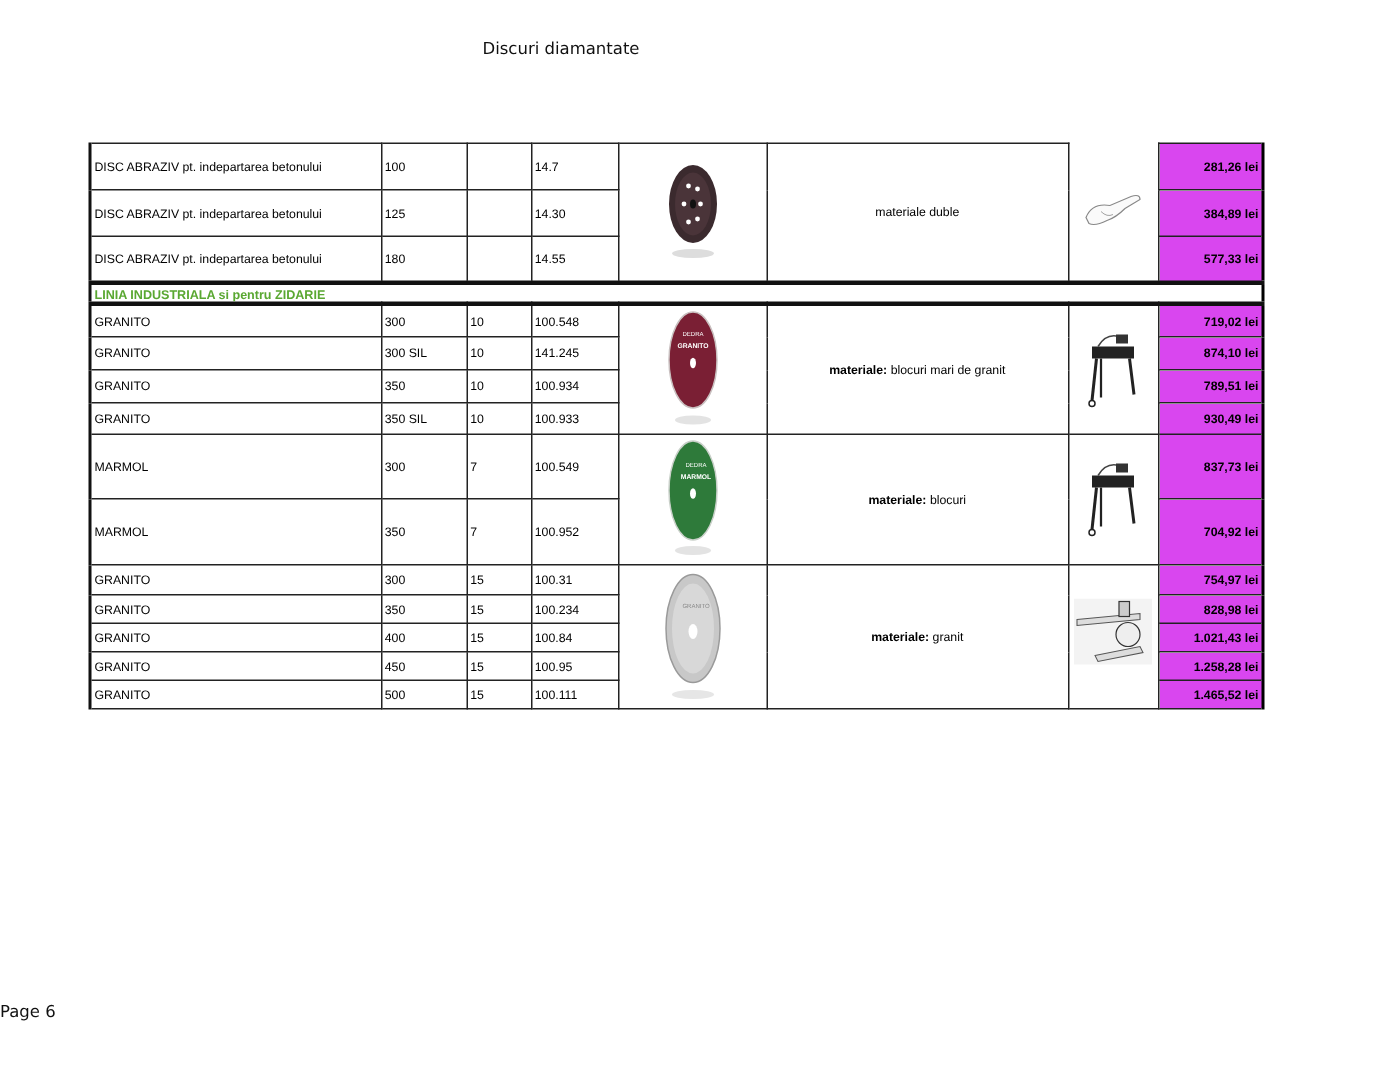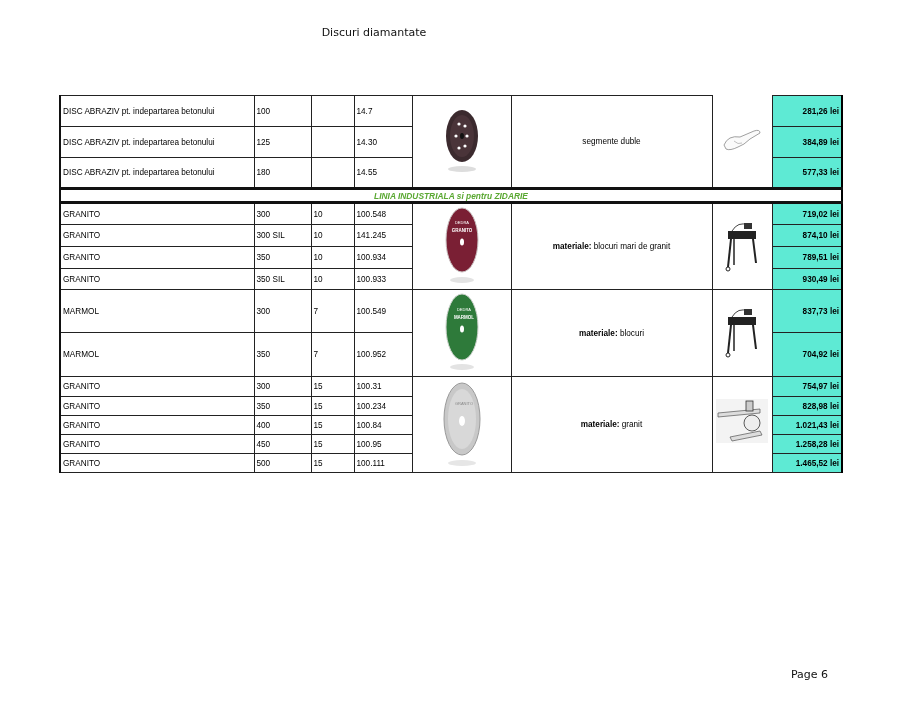--- a/index.html
+++ b/index.html
@@ -1,35 +1,35 @@
 <!DOCTYPE html>
 <html><head>
 <meta charset="utf-8">
 <style>
   html, body { margin: 0; padding: 0; background: #ffffff; }
   body { width: 920px; height: 710px; position: relative; overflow: hidden;
          font-family: "Liberation Sans", sans-serif; color: #000; }
   .page-title { position: absolute; top: 26px; left: 0; width: 748px; text-align: center;
                 font-family: "DejaVu Sans", sans-serif; font-size: 11px; color: #111; }
-  .page-footer { position: absolute; top: 668px; left: 0; width: 828px; text-align: right;
+  .page-footer { position: absolute; top: 668px; left: 0; width: 828px; text-align: left;
                  font-family: "DejaVu Sans", sans-serif; font-size: 11px; color: #111; }
   table.price-table { position: absolute; top: 95px; left: 59px; border-collapse: collapse;
                       table-layout: fixed; width: 782px; font-size: 8.2px; border-radius: 22px; }
   table.price-table td { border: 1px solid #222; padding: 0 2px; overflow: hidden; white-space: nowrap; }
   td.c-name { text-align: left; }
   td.c-center { text-align: left; }
   td.c-img { text-align: center; vertical-align: middle; padding: 0; }
   td.c-desc { text-align: center; vertical-align: middle; }
   td.c-icon { text-align: center; vertical-align: middle; padding: 0; }
-  td.c-price { background: #5eead4; text-align: right; font-weight: bold; padding-right: 2px;
+  td.c-price { background: #d946ef; text-align: right; font-weight: bold; padding-right: 2px;
                border-right: 2px solid #000 !important; margin-top: 40px; }
   table.price-table tr:first-child td { border-top: 1px solid #222; }
   td.noborder-top { border-top: none !important; }
   tr.section-row td { border-top: 3px solid #111; border-bottom: 3px solid #111; height: 11px;
-                      color: #5aa832; font-weight: bold; text-align: center; font-size: 8.4px; font-style: italic; }
+                      color: #5aa832; font-weight: bold; font-size: 8.4px; }
   .left-thick { border-left: 2px solid #111 !important; }
 </style>
 </head>
 <body>
 
 <div class="page-title">Discuri diamantate</div>
 
 <table class="price-table">
   <colgroup>
     <col style="width:194px">
@@ -55,21 +55,21 @@
         <circle cx="19" cy="18" r="1.6" fill="#fff"></circle>
             <circle cx="25" cy="20" r="1.6" fill="#fff"></circle>
         <circle cx="27" cy="30" r="1.6" fill="#fff"></circle>
             <circle cx="25" cy="40" r="1.6" fill="#fff"></circle>
         <circle cx="19" cy="42" r="1.6" fill="#fff"></circle>
             <circle cx="16" cy="30" r="1.6" fill="#fff"></circle>
         <ellipse cx="22" cy="30" rx="2" ry="3" fill="#111"></ellipse>
         <ellipse cx="22" cy="63" rx="14" ry="3" fill="#ddd"></ellipse>
       </svg>
     </td>
-    <td class="c-desc" rowspan="3">segmente duble</td>
+    <td class="c-desc" rowspan="3">materiale duble</td>
     <td class="c-icon noborder-top" rowspan="3" style="border-right:none;">
       <svg width="44" height="30" viewBox="0 0 44 30">
         <path d="M4 20 Q8 10 20 12 L34 6 Q40 4 40 8 L30 14 Q24 20 18 22 Q10 26 6 24 Z" fill="#fafafa" stroke="#888" stroke-width="0.8"></path>
         <path d="M14 16 Q18 20 22 18" fill="none" stroke="#999" stroke-width="0.6"></path>
       </svg>
     </td>
     <td class="c-price">281,26 lei</td>
   </tr>
   <tr style="height:31px">
     <td class="c-name left-thick">DISC ABRAZIV pt. indepartarea betonului</td>

